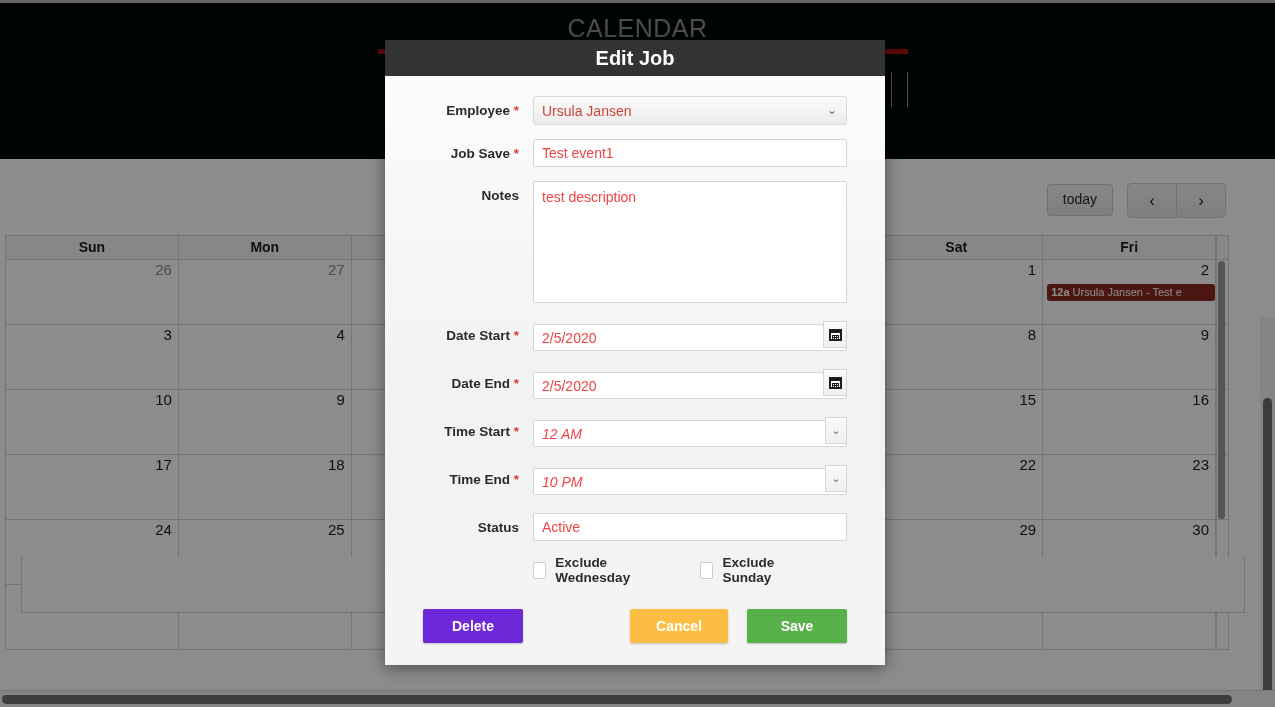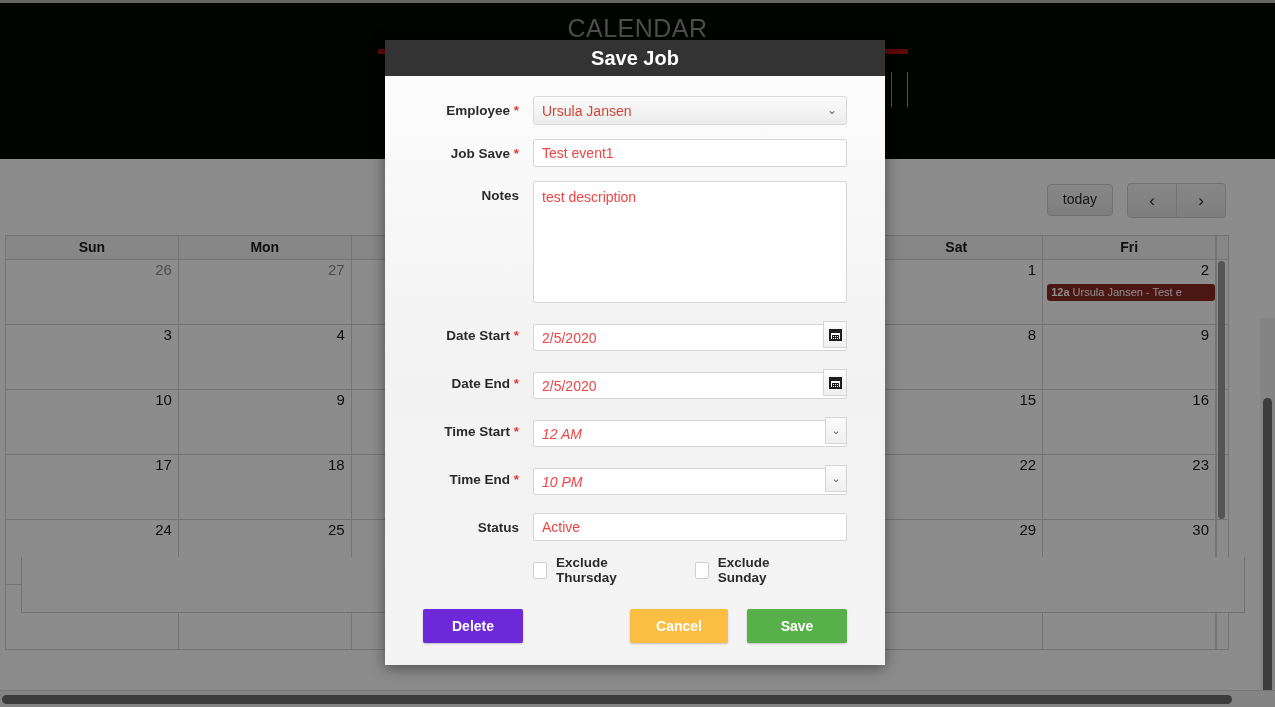--- a/index.html
+++ b/index.html
@@ -620,21 +620,21 @@
     </div>
 
     <div class="hscrollbar">
       <div class="thumb"></div>
     </div>
   </div>
 
   <div class="dim-overlay"></div>
 
   <div class="modal">
-    <div class="modal-header">Save Job</div>
+    <div class="modal-header">Edit Job</div>
 
     <div class="modal-body">
 
       <div class="form-row">
         <div class="form-label">
           <span>Employee</span>
           <span class="req">*</span>
         </div>
         <div class="form-field">
           <div class="sel-employee">
@@ -728,21 +728,21 @@
           <span>Status</span>
         </div>
         <div class="form-field">
           <input class="inp" type="text" value="Active" style="">
         </div>
       </div>
 
       <div class="checkrow">
         <div class="checkitem">
           <span class="cbox"></span>
-          <span class="cbox-label">Exclude Thursday</span>
+          <span class="cbox-label">Exclude Wednesday</span>
         </div>
         <div class="checkitem">
           <span class="cbox"></span>
           <span class="cbox-label">Exclude Sunday</span>
         </div>
       </div>
     </div>
 
     <div class="modal-footer">
       <div class="btn btn-delete">Delete</div>

